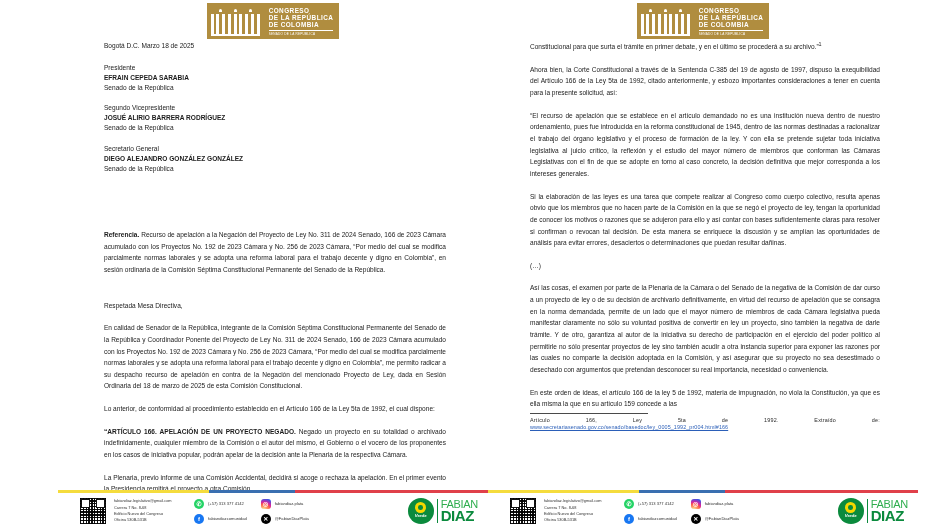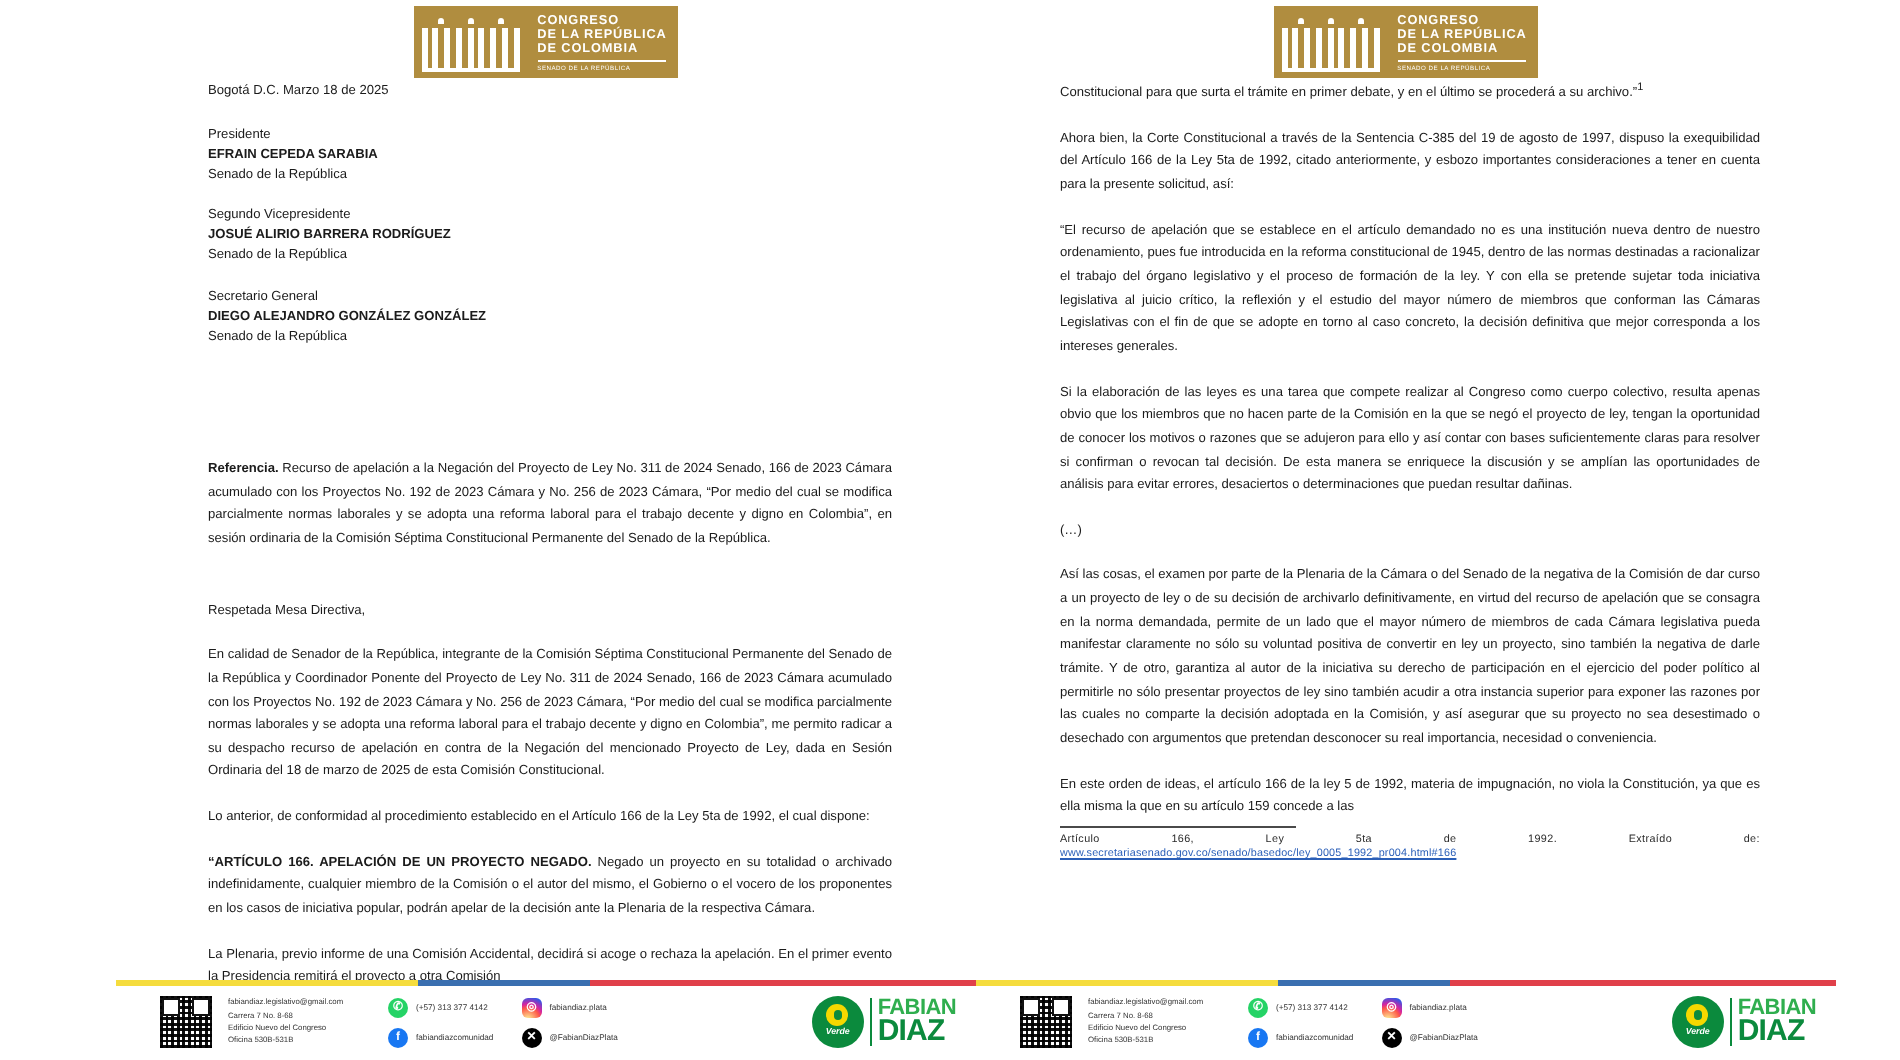--- a/index.html
+++ b/index.html
@@ -302,21 +302,21 @@
     font-weight: 700;
     margin-top: 0.5px;
   }
   .namelogo {
     border-left: 1.6px solid #0b8a3d;
     padding-left: 3px;
     line-height: 0.96;
   }
   .namelogo .n1 {
     font-size: 11px;
-    font-weight: 700;
+    font-weight: 400;
     color: #2fae4e;
     letter-spacing: -0.3px;
   }
   .namelogo .n2 {
     font-size: 15px;
     font-weight: 700;
     color: #0b8a3d;
     letter-spacing: -0.4px;
   }
 </style>

